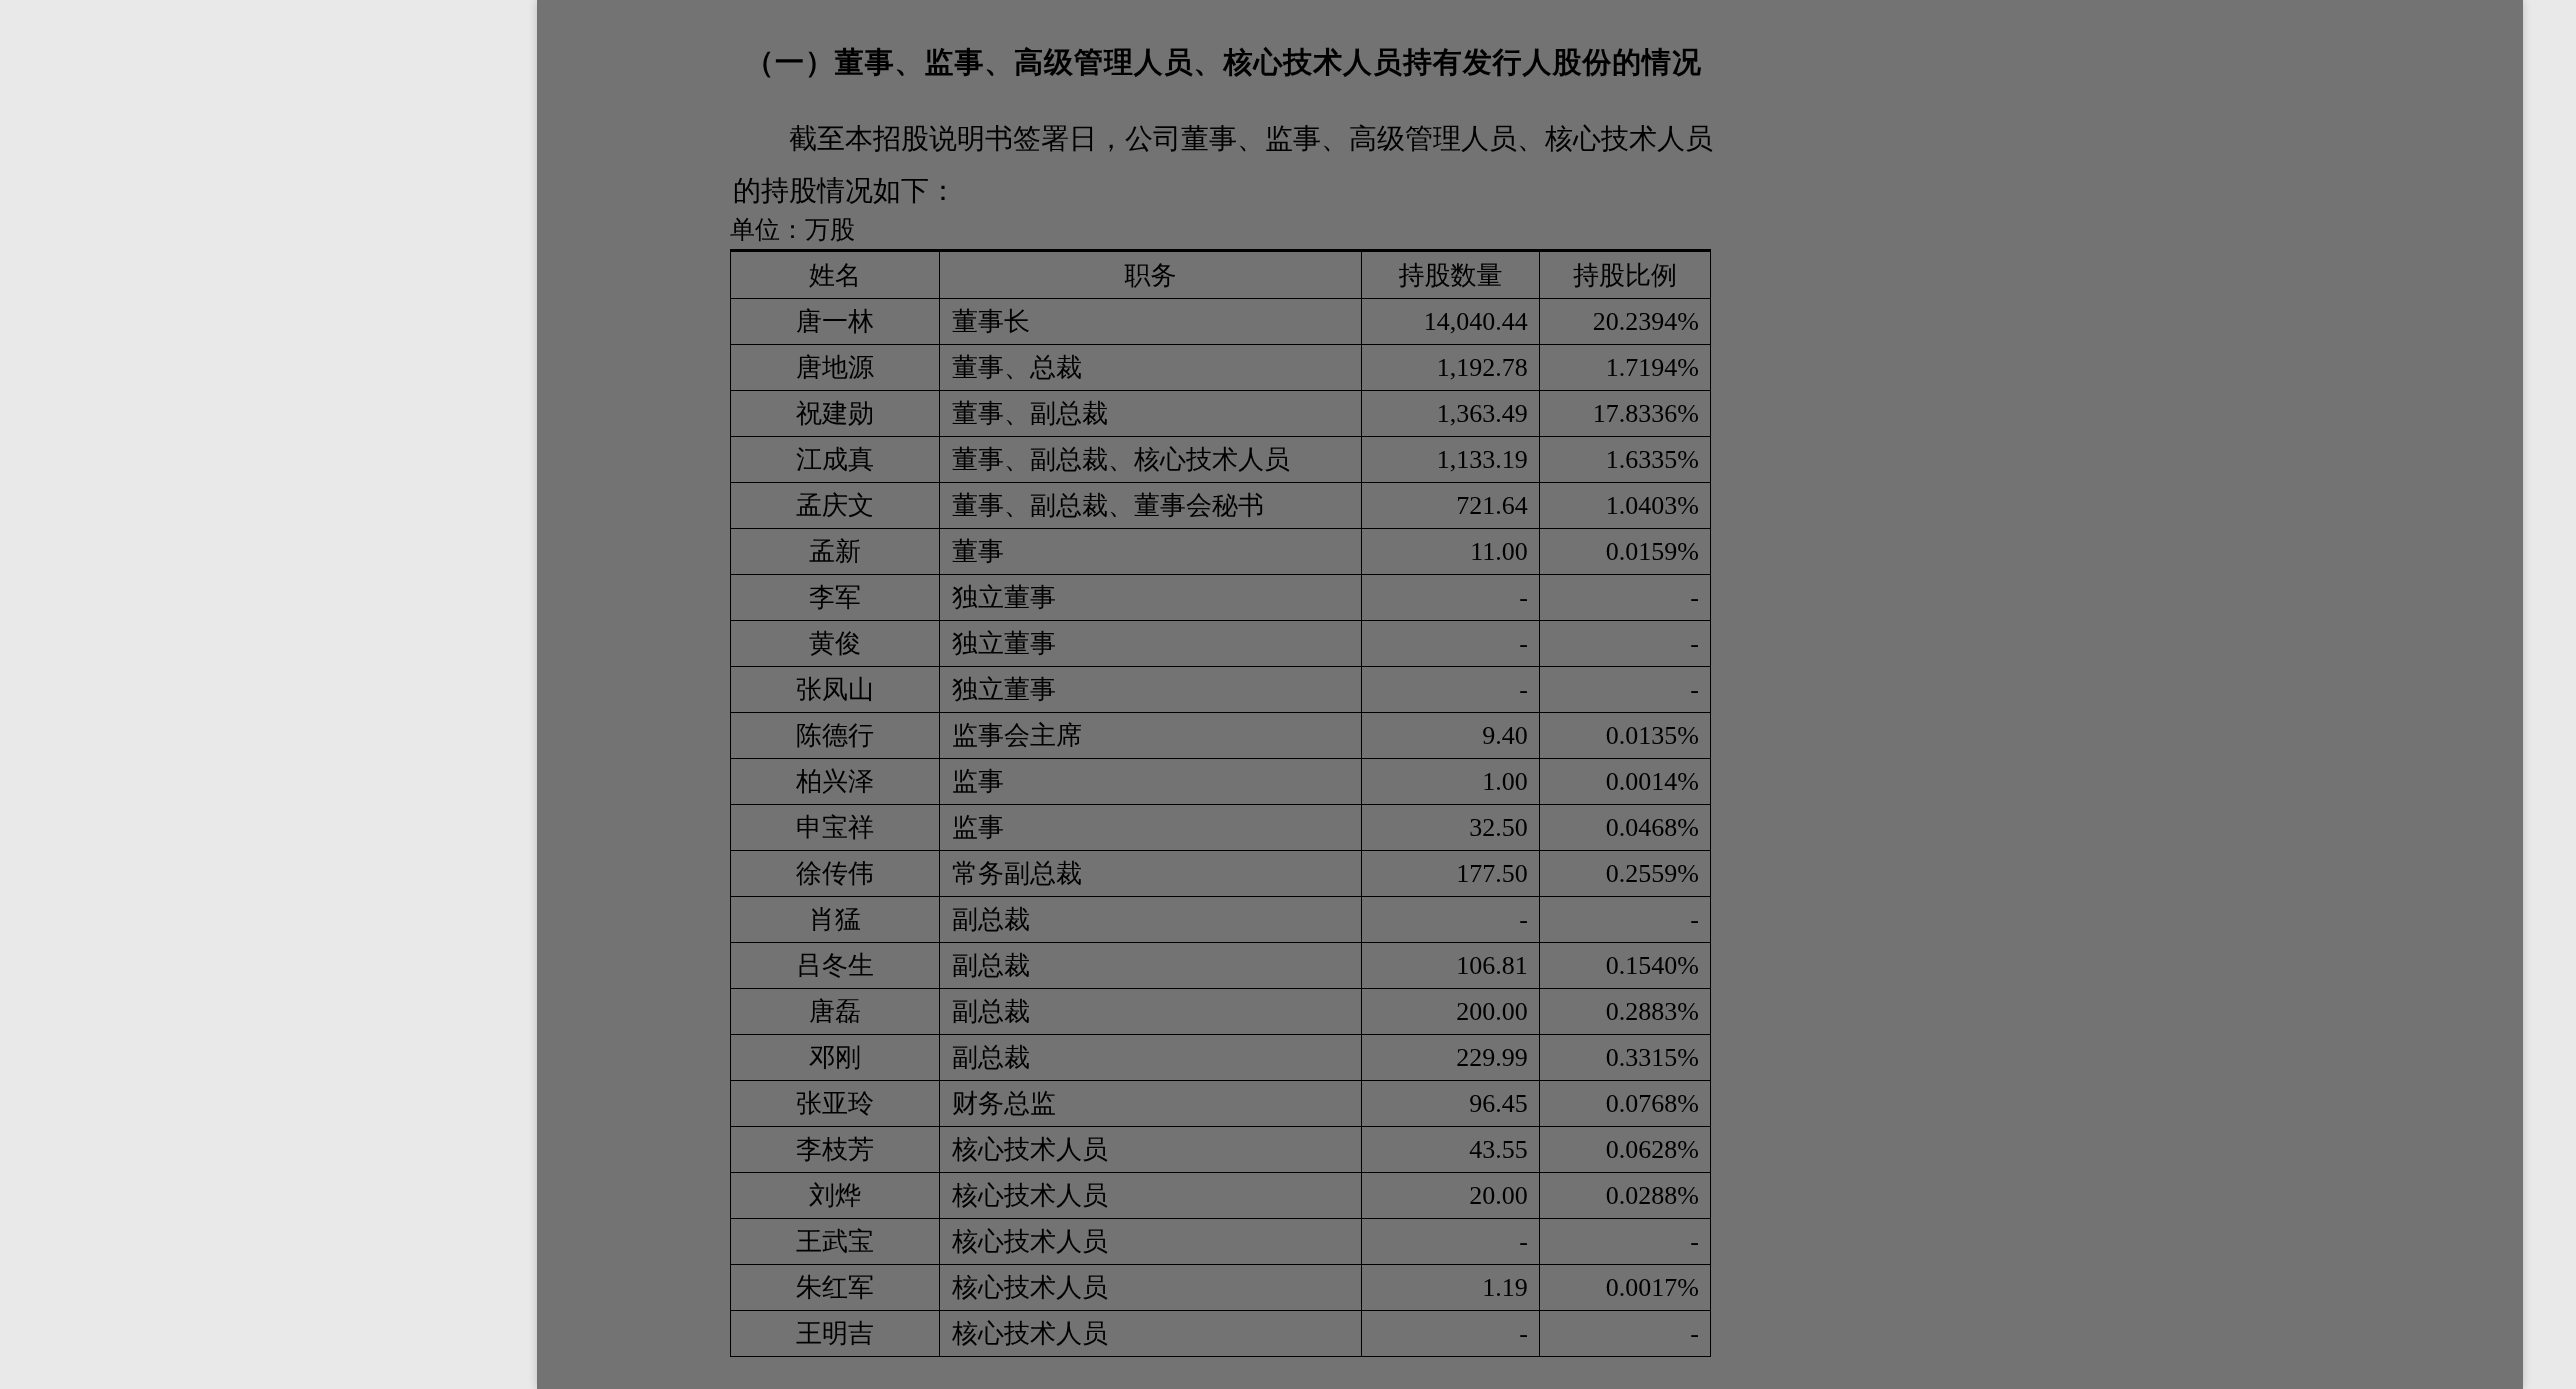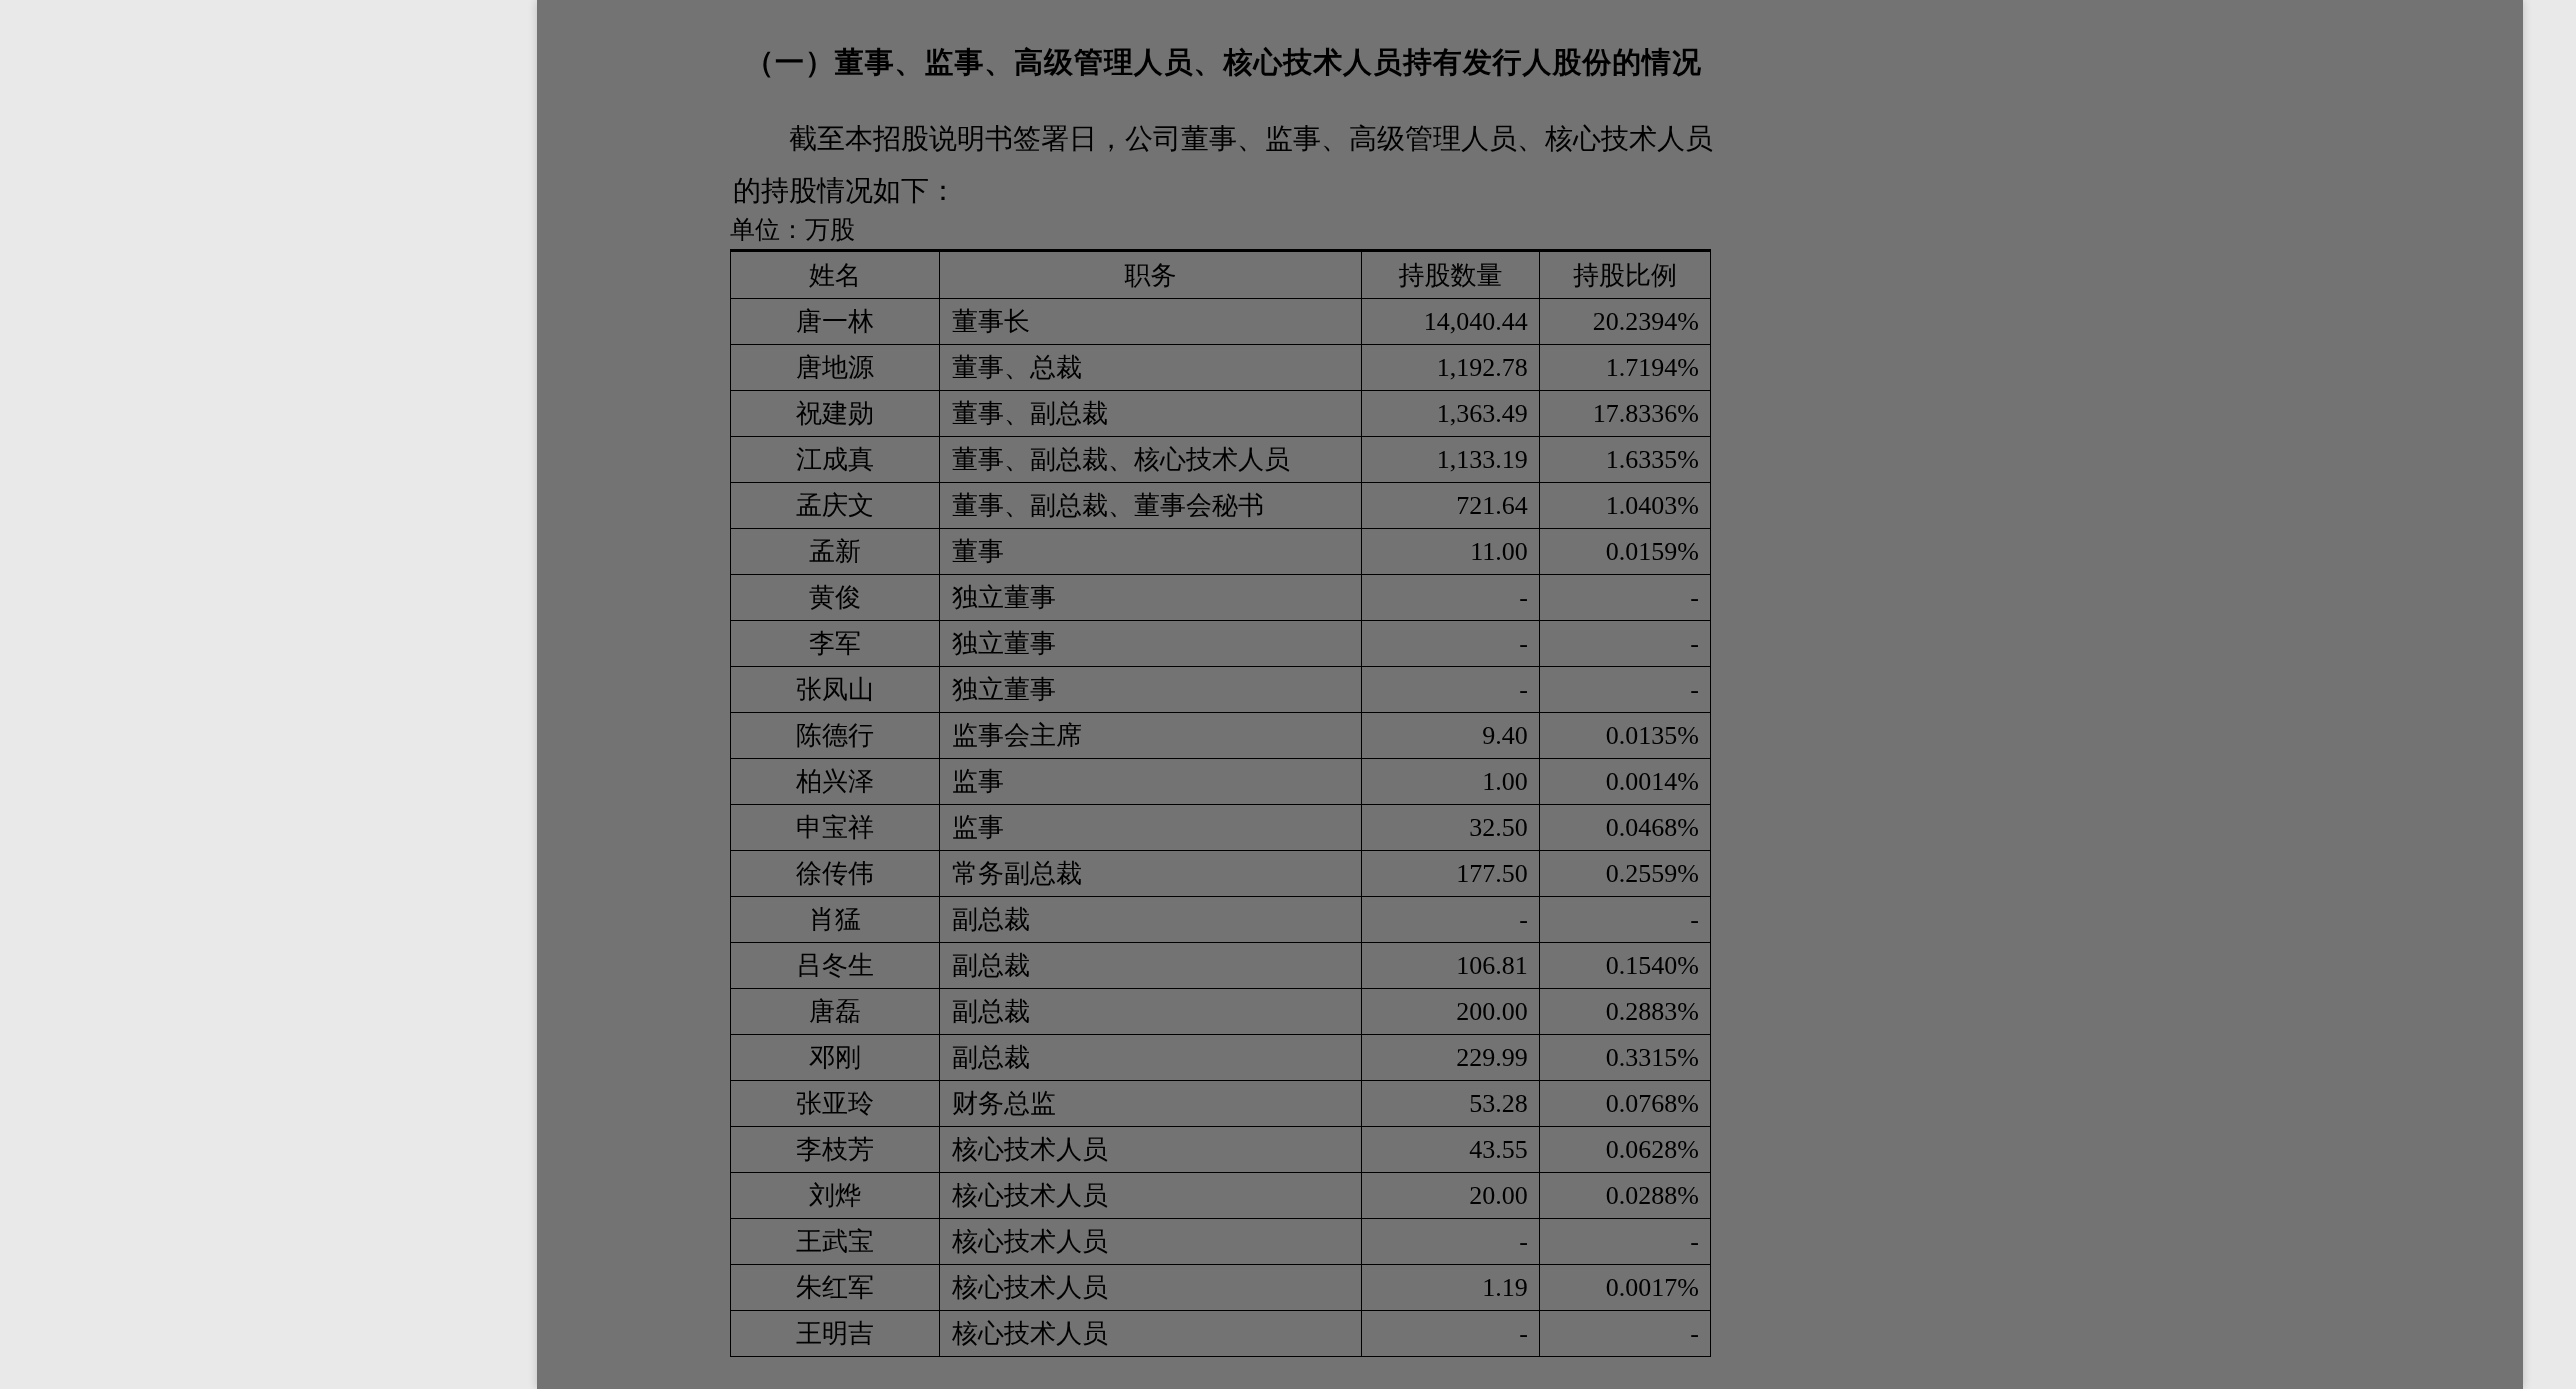--- a/index.html
+++ b/index.html
@@ -129,27 +129,27 @@
             <td class="c-num">721.64</td>
             <td class="c-num">1.0403%</td>
           </tr>
           <tr>
             <td class="c-name">孟新</td>
             <td class="c-pos">董事</td>
             <td class="c-num">11.00</td>
             <td class="c-num">0.0159%</td>
           </tr>
           <tr>
+            <td class="c-name">李军</td>
+            <td class="c-pos">独立董事</td>
+            <td class="c-num">-</td>
+            <td class="c-num">-</td>
+          </tr>
+          <tr>
             <td class="c-name">黄俊</td>
-            <td class="c-pos">独立董事</td>
-            <td class="c-num">-</td>
-            <td class="c-num">-</td>
-          </tr>
-          <tr>
-            <td class="c-name">李军</td>
             <td class="c-pos">独立董事</td>
             <td class="c-num">-</td>
             <td class="c-num">-</td>
           </tr>
           <tr>
             <td class="c-name">张凤山</td>
             <td class="c-pos">独立董事</td>
             <td class="c-num">-</td>
             <td class="c-num">-</td>
           </tr>
@@ -197,21 +197,21 @@
           </tr>
           <tr>
             <td class="c-name">邓刚</td>
             <td class="c-pos">副总裁</td>
             <td class="c-num">229.99</td>
             <td class="c-num">0.3315%</td>
           </tr>
           <tr>
             <td class="c-name">张亚玲</td>
             <td class="c-pos">财务总监</td>
-            <td class="c-num">53.28</td>
+            <td class="c-num">96.45</td>
             <td class="c-num">0.0768%</td>
           </tr>
           <tr>
             <td class="c-name">李枝芳</td>
             <td class="c-pos">核心技术人员</td>
             <td class="c-num">43.55</td>
             <td class="c-num">0.0628%</td>
           </tr>
           <tr>
             <td class="c-name">刘烨</td>

